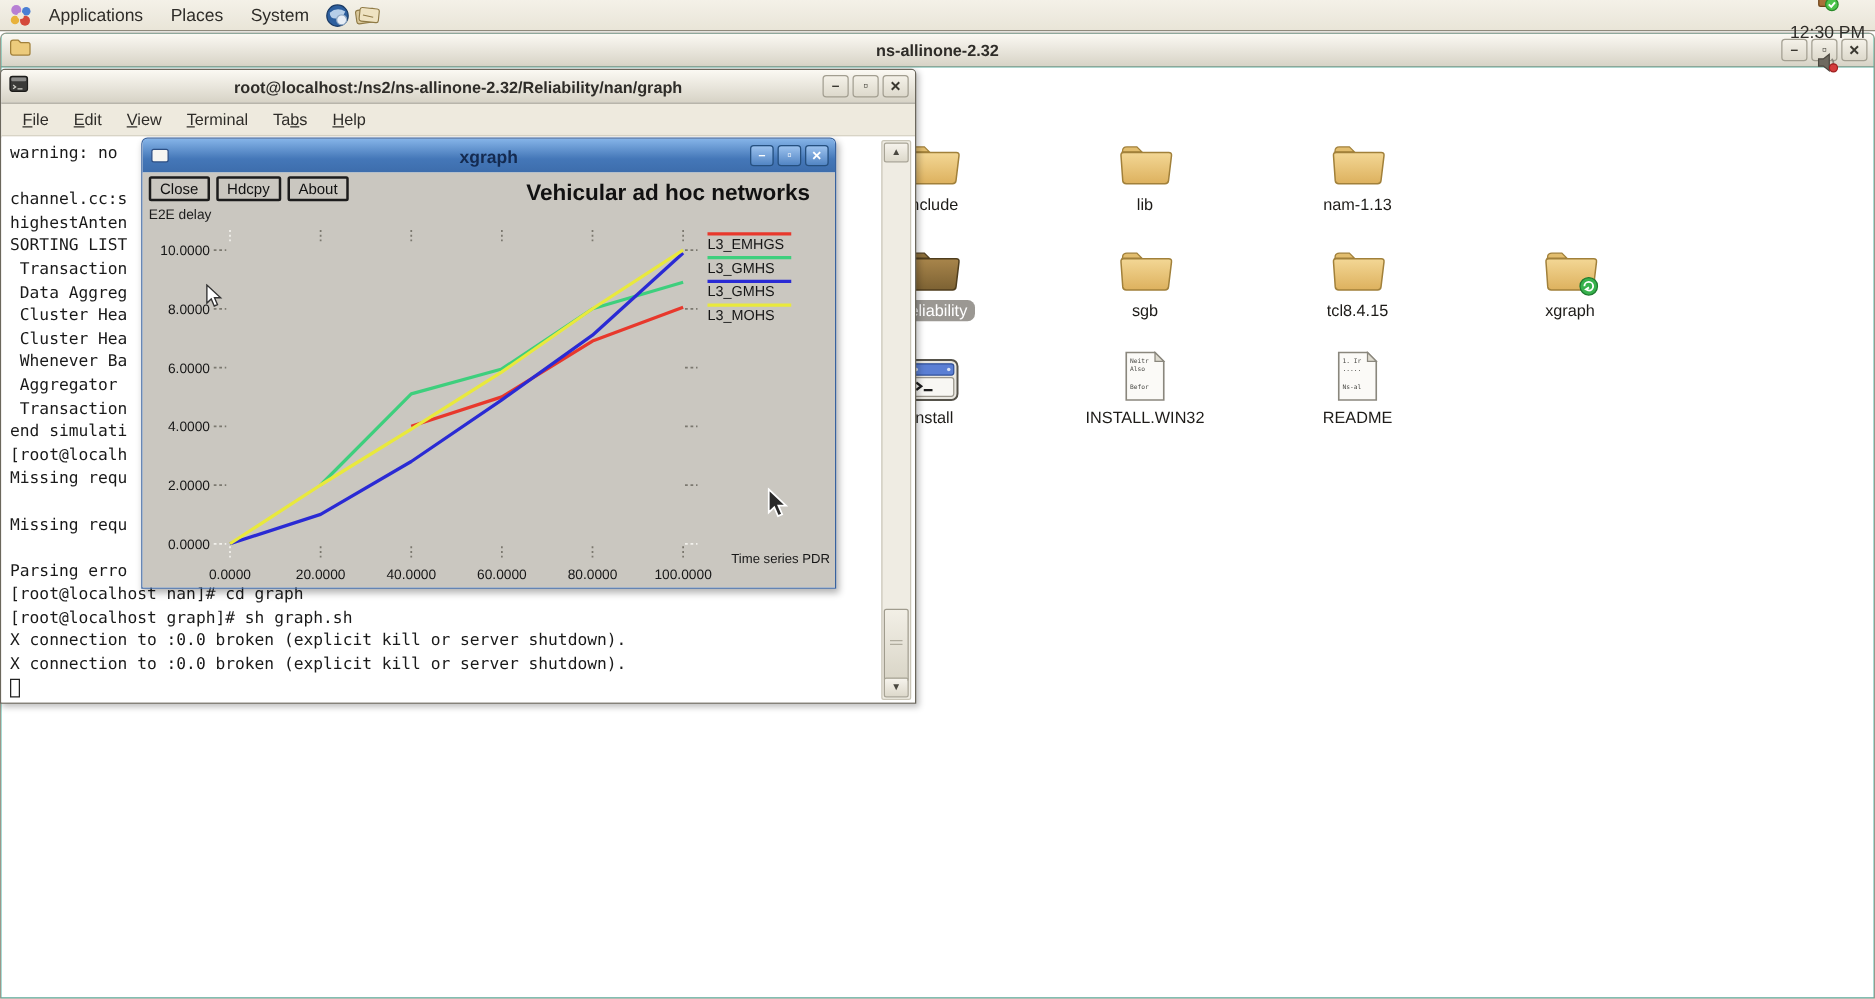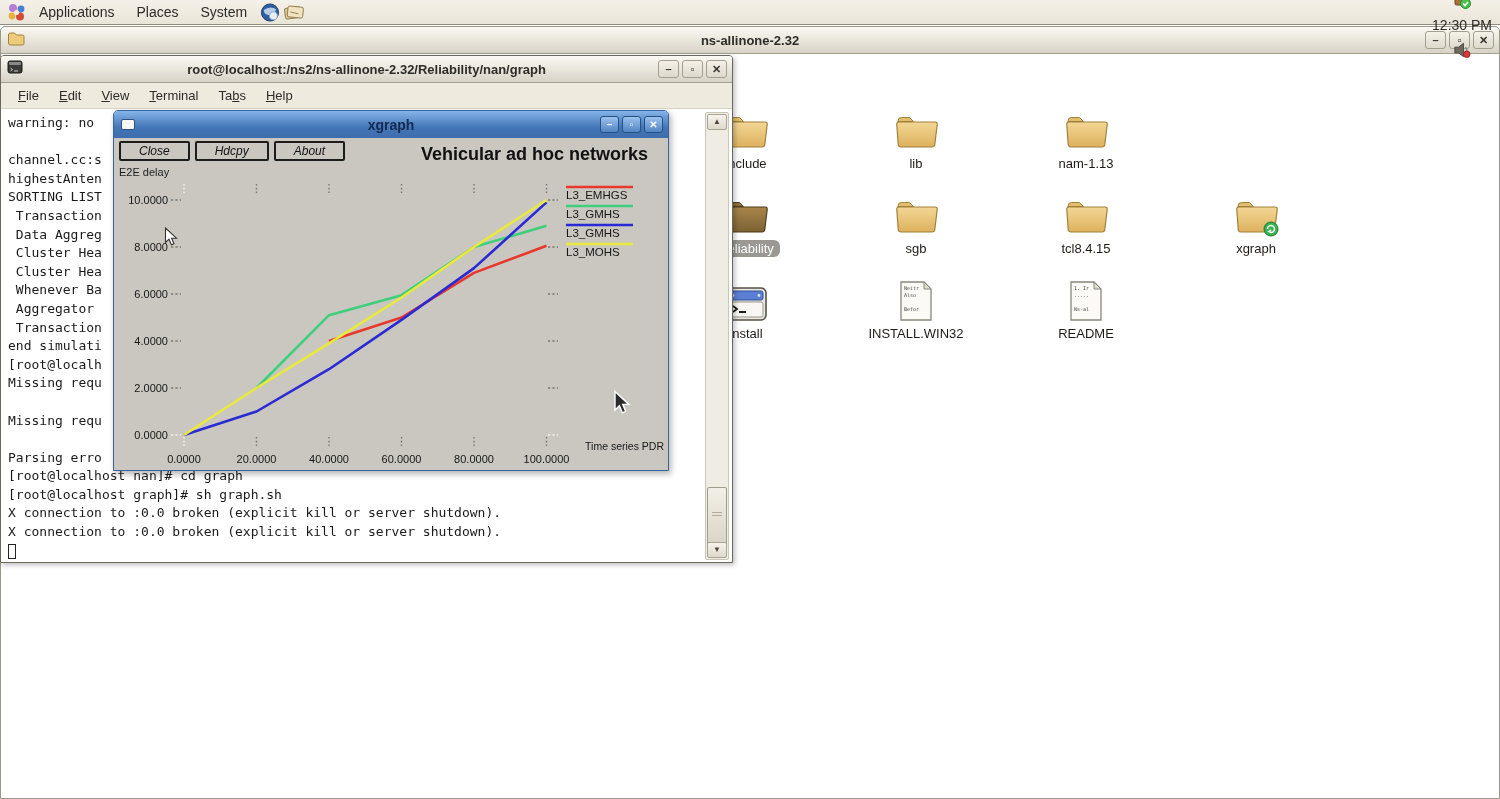--- a/index.html
+++ b/index.html
@@ -78,21 +78,21 @@
     font-size:14px; color:#142a50; }
   .xg-win-icon { width:14px; height:11px; background:#f6f6f2; border:1px solid #2d4f84;
     border-radius:2px; margin-left:7px; z-index:2; }
   .xg-btns { margin-left:auto; display:flex; gap:3px; padding-right:5px; z-index:2; }
   .xg-btn { width:19px; height:17px; border:1px solid #26507f; border-radius:3px;
     background:linear-gradient(#9cc2ee,#5285c4); color:#fff; font-size:10px; font-weight:bold;
     display:flex; align-items:center; justify-content:center; }
   .xg-content { position:absolute; left:0; top:27px; right:0; bottom:0; background:#cac7c0; }
   .xg-toolbar { position:absolute; left:5px; top:3px; display:flex; gap:5px; z-index:2; }
   .xg-toolbtn { border:2px solid #1c1c1c; border-radius:2px; background:transparent;
-    font-family:"Liberation Sans",sans-serif; font-size:12px; color:#111; padding:1px 18px;font-style:italic; }
+    font-family:"Liberation Sans",sans-serif; font-size:12px; color:#111; padding:1px 7px; }
   .xg-ylab { position:absolute; left:5px; top:28px; font-size:11px; color:#1c1c1c; z-index:2; }
   .xg-charttitle { position:absolute; left:284px; top:6px; width:250px; text-align:right;
     font-size:18px; font-weight:bold; color:#111; z-index:2; letter-spacing:0px; }
   .xg-svg { position:absolute; left:0; top:0; }
 
   .cursor { position:absolute; z-index:40; }
 </style>
 </head>
 <body>
 

